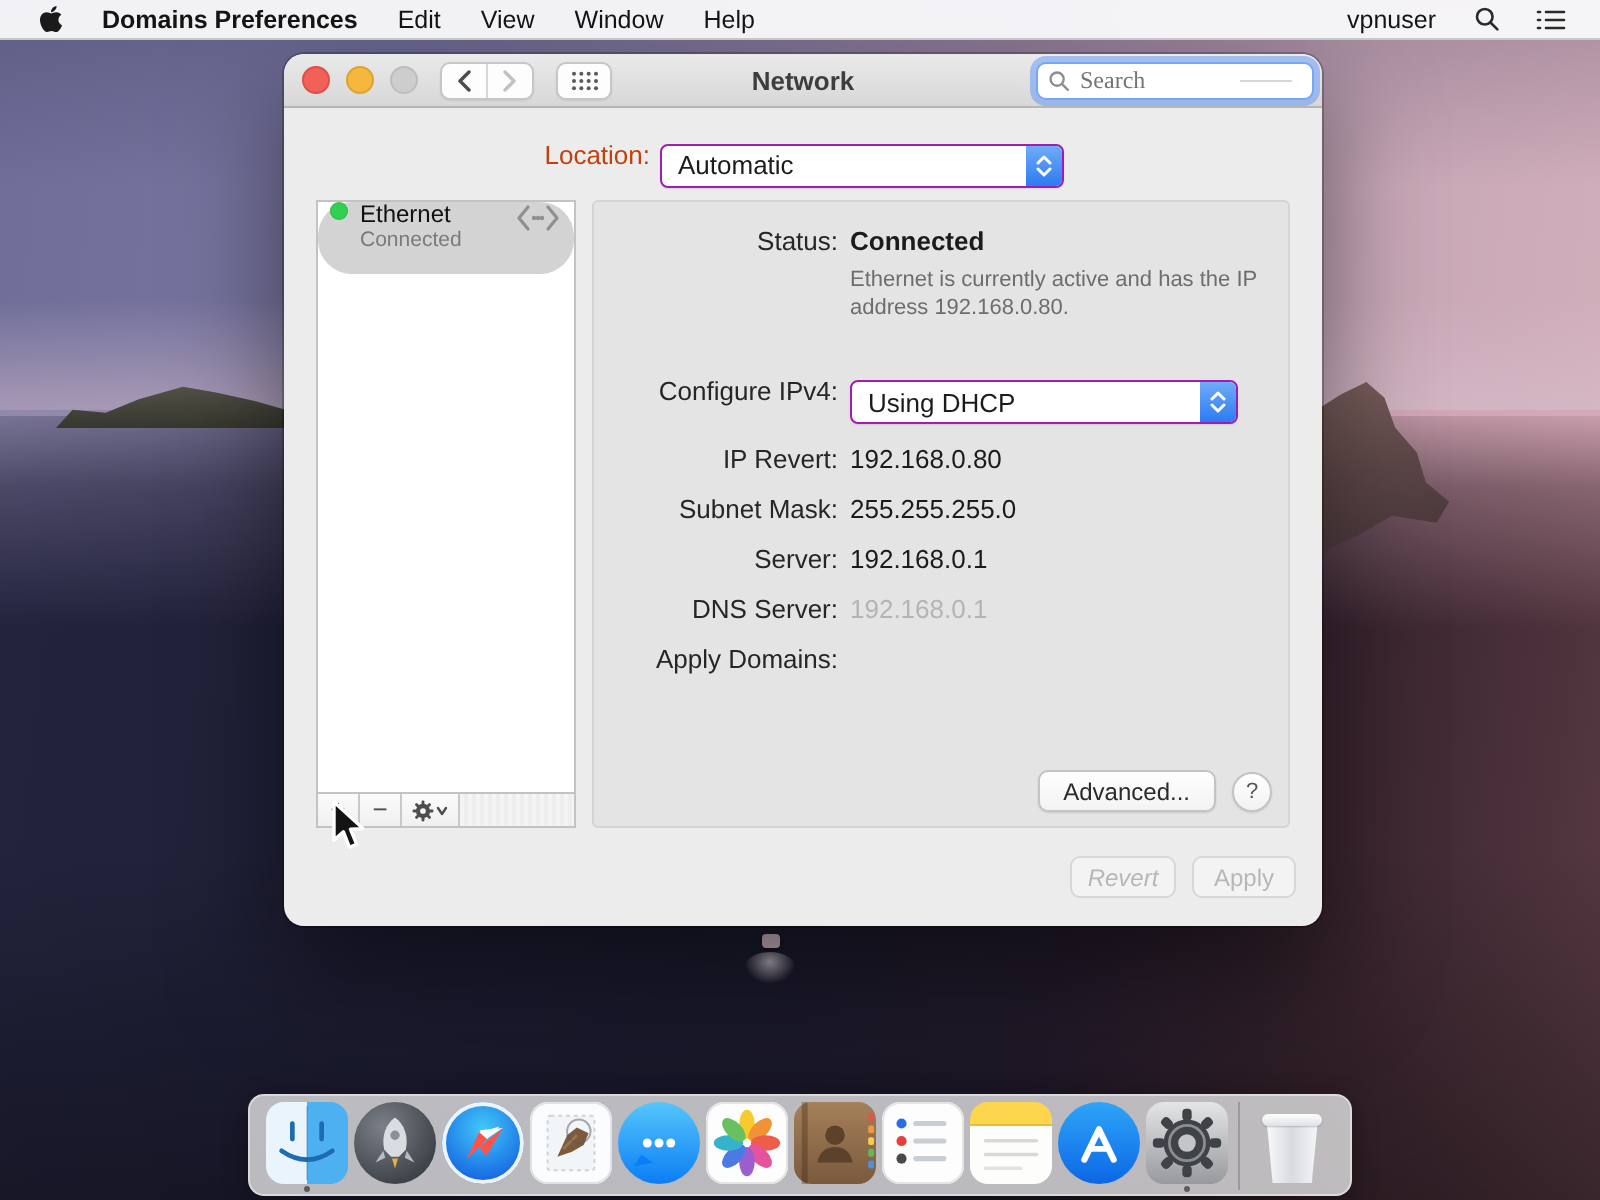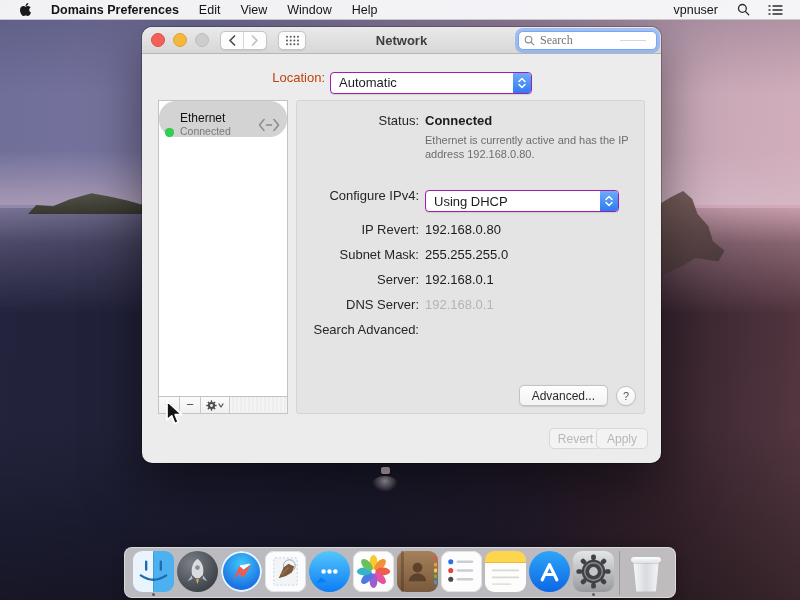--- a/index.html
+++ b/index.html
@@ -84,21 +84,21 @@
     box-shadow:0 .5px 1px rgba(0,0,0,.1);font-size:13px;color:#1c1c1c;margin-top:11px;}
   .popup .ptext{flex:1;padding:0 8px;white-space:nowrap;overflow:hidden;}
   .stepper{width:18px;align-self:stretch;border-radius:0 3px 3px 0;
     background:linear-gradient(#6fabf8,#2d7bf3);display:flex;align-items:center;justify-content:center;}
   .loc-popup{left:188px;width:200px;}
 
   
   .sidebar{position:absolute;left:16px;top:73px;width:130px;height:314px;
     border:1px solid #c3c3c3;background:#fff;box-sizing:border-box;display:flex;flex-direction:column;}
   .svc-list{flex:1;overflow:hidden;}
-  .svc{height:36px;display:flex;align-items:flex-end;padding:0 6px;box-sizing:border-box;border-radius:17px;}
+  .svc{height:36px;display:flex;align-items:flex-start;padding:0 6px;box-sizing:border-box;border-radius:17px;}
   .svc.selected{background:#d3d3d3;}
   .svc-dot{width:9px;height:9px;border-radius:50%;background:#2fd14f;flex:0 0 auto;
     box-shadow:inset 0 0 1px rgba(0,0,0,.25);}
   .svc-texts{margin-left:6px;flex:1;min-width:0;}
   .svc-name{font-size:12px;color:#111;font-weight:500;line-height:13px;}
   .svc-sub{font-size:10.5px;color:#7a7a7a;line-height:12px;}
   .svc-icon{flex:0 0 auto;}
   .side-toolbar{height:16px;border-top:1px solid #c3c3c3;display:flex;
     background:linear-gradient(#fbfbfb,#f0f0f0);}
   .stb{width:20px;display:flex;align-items:center;justify-content:center;
@@ -123,21 +123,21 @@
     font-size:12px;color:#2b2b2b;display:flex;align-items:center;
     box-shadow:0 .5px 1px rgba(0,0,0,.12);}
   .help-btn{position:absolute;right:8px;bottom:7px;width:18px;height:18px;border-radius:50%;
     border:1px solid #c3c3c3;background:linear-gradient(#fff,#f2f2f2);
     font-size:11px;color:#555;display:flex;align-items:center;justify-content:center;
     box-shadow:0 .5px 1px rgba(0,0,0,.12);}
 
   
   .footer-btn{position:absolute;height:19px;border-radius:5px;border:1px solid #d7d7d7;
     background:#f3f3f3;color:#b7b7b7;font-size:12px;display:flex;align-items:center;justify-content:center;}
-  .revert-btn{right:59px;bottom:14px;width:51px;}
+  .revert-btn{right:73px;bottom:14px;width:51px;font-style:italic;}
   .apply-btn{right:13px;bottom:14px;width:50px;}
 
   
   .cursor{position:absolute;left:162px;top:399px;z-index:60;pointer-events:none;}
 
   
   .dock{position:absolute;left:124px;bottom:2px;width:552px;height:51px;z-index:40;
     background:rgba(233,233,235,.78);border:1px solid rgba(255,255,255,.45);
     border-radius:8px;box-sizing:border-box;
     display:flex;align-items:center;padding:0 7px;box-shadow:0 3px 12px rgba(0,0,0,.35);}
@@ -349,21 +349,21 @@
     </div>
     <div class="prow">
       <span class="plabel">Server:</span>
       <span class="pvalue">192.168.0.1</span>
     </div>
     <div class="prow">
       <span class="plabel">DNS Server:</span>
       <span class="pvalue muted">192.168.0.1</span>
     </div>
     <div class="prow">
-      <span class="plabel">Search Advanced:</span>
+      <span class="plabel">Apply Domains:</span>
       <span class="pvalue"></span>
     </div>
 
     <div class="advanced-btn">Advanced...</div>
     <div class="help-btn">?</div>
   </div>
 
   <div class="footer-btn revert-btn">Revert</div>
   <div class="footer-btn apply-btn">Apply</div>
 </div>

